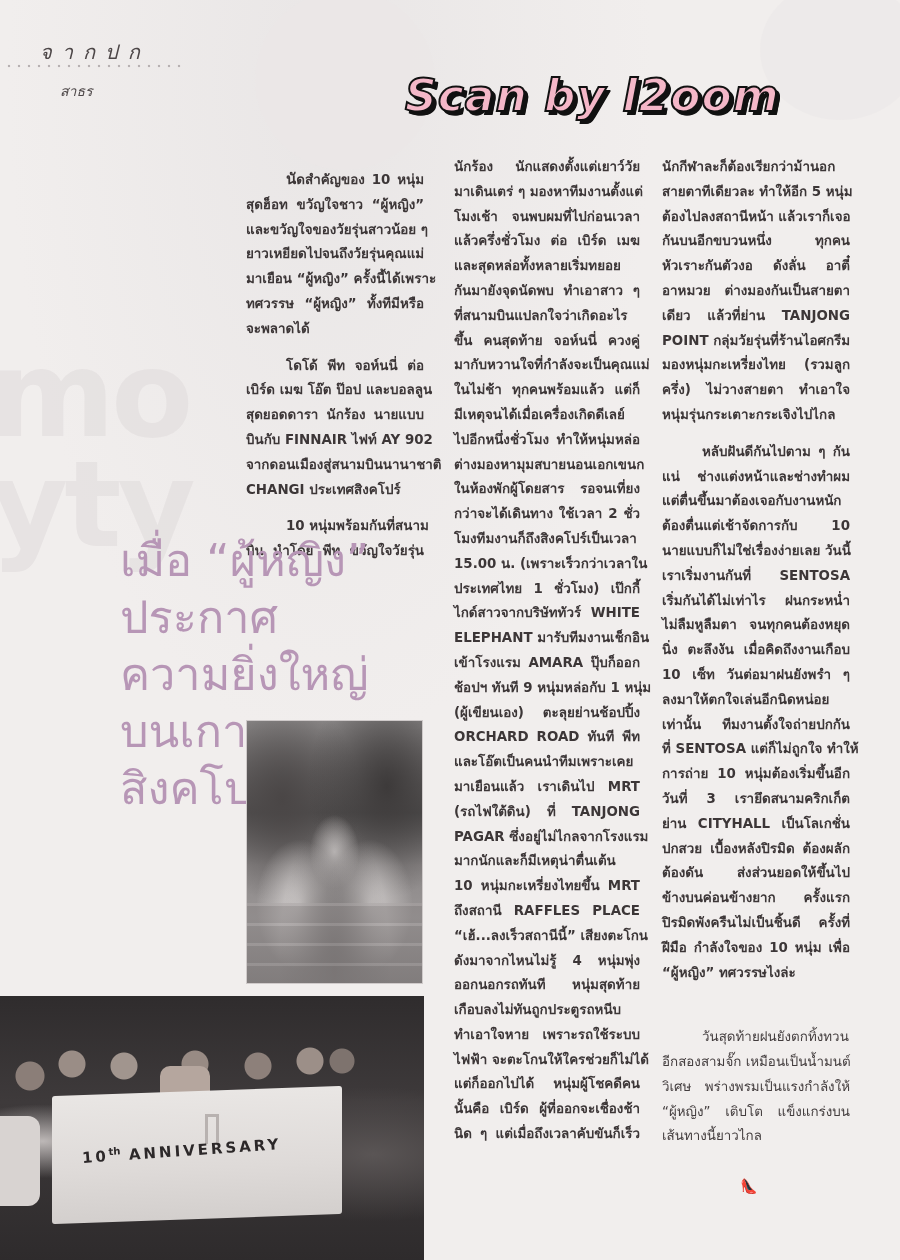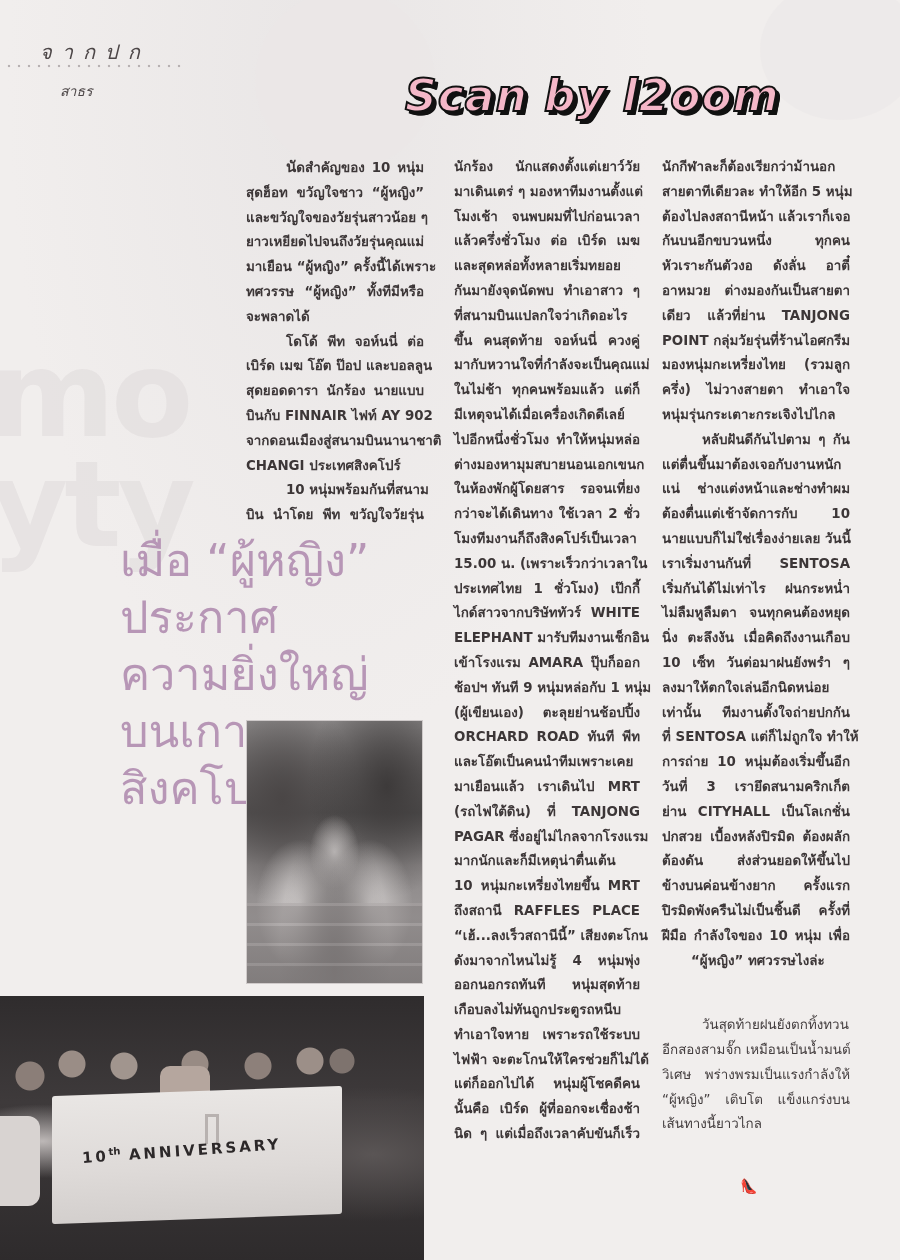--- a/index.html
+++ b/index.html
@@ -34,21 +34,21 @@
       color: #f4b7c8; font-family: "DejaVu Sans", sans-serif; letter-spacing: 1px;
       -webkit-text-stroke: 2px #111; text-shadow: 4px 4px 0 #111, 3px 4px 0 #111, 4px 3px 0 #111;
       font-style: italic; }
 
     
     .col { position: absolute; font-size: 13.4px; line-height: 24.8px; font-weight: bold; color: #3c3637; }
     .col .line { display: block; white-space: nowrap; text-align-last: justify; text-align: justify; }
     .col1 { left: 246px; top: 155px; width: 178px; }
     .col2 { left: 454px; top: 155px; width: 186px; }
     .col3 { left: 662px; top: 155px; width: 188px; }
-    .indent { padding-left: 40px; }
+    .indent { padding-left: 40px; margin-top: 12px; }
     .dropcap { font-size: 15px; }
 
     .col3 .epilogue { font-weight: normal; color: #433d3e; margin-top: 40px; }
     .end-mark { position: absolute; left: 740px; top: 1178px; font-size: 14px; color: #3a3536; }
 
     
     .headline { position: absolute; left: 120px; top: 532px; width: 306px; 
       color: #b796b6; font-size: 45px; line-height: 57px; font-family: "DejaVu Sans", sans-serif; }
 
     
@@ -192,41 +192,41 @@
         <span class="line">หัวเราะกันตัวงอ ดังลั่น อาตี๋</span>
         <span class="line">อาหมวย ต่างมองกันเป็นสายตา</span>
         <span class="line">เดียว แล้วที่ย่าน TANJONG</span>
         <span class="line">POINT กลุ่มวัยรุ่นที่ร้านไอศกรีม</span>
         <span class="line">มองหนุ่มกะเหรี่ยงไทย (รวมลูก</span>
         <span class="line">ครึ่ง) ไม่วางสายตา ทำเอาใจ</span>
         <span class="line">หนุ่มรุ่นกระเตาะกระเจิงไปไกล</span>
       </div>
     <div id="c3p2">
         <span class="line indent">หลับฝันดีกันไปตาม ๆ กัน</span>
+        <span class="line">แน่ ช่างแต่งหน้าและช่างทำผม</span>
         <span class="line">แต่ตื่นขึ้นมาต้องเจอกับงานหนัก</span>
-        <span class="line">แน่ ช่างแต่งหน้าและช่างทำผม</span>
         <span class="line">ต้องตื่นแต่เช้าจัดการกับ 10</span>
         <span class="line">นายแบบก็ไม่ใช่เรื่องง่ายเลย วันนี้</span>
         <span class="line">เราเริ่มงานกันที่ SENTOSA</span>
         <span class="line">เริ่มกันได้ไม่เท่าไร ฝนกระหน่ำ</span>
         <span class="line">ไม่ลืมหูลืมตา จนทุกคนต้องหยุด</span>
         <span class="line">นิ่ง ตะลึงงัน เมื่อคิดถึงงานเกือบ</span>
         <span class="line">10 เซ็ท วันต่อมาฝนยังพรำ ๆ</span>
         <span class="line">ลงมาให้ตกใจเล่นอีกนิดหน่อย</span>
         <span class="line">เท่านั้น ทีมงานตั้งใจถ่ายปกกัน</span>
         <span class="line">ที่ SENTOSA แต่ก็ไม่ถูกใจ ทำให้</span>
         <span class="line">การถ่าย 10 หนุ่มต้องเริ่มขึ้นอีก</span>
         <span class="line">วันที่ 3 เรายึดสนามคริกเก็ต</span>
         <span class="line">ย่าน CITYHALL เป็นโลเกชั่น</span>
         <span class="line">ปกสวย เบื้องหลังปิรมิด ต้องผลัก</span>
         <span class="line">ต้องดัน ส่งส่วนยอดให้ขึ้นไป</span>
         <span class="line">ข้างบนค่อนข้างยาก ครั้งแรก</span>
         <span class="line">ปิรมิดพังครืนไม่เป็นชิ้นดี ครั้งที่</span>
         <span class="line">ฝีมือ กำลังใจของ 10 หนุ่ม เพื่อ</span>
-        <span class="line" style="text-align-last: left; margin-left: 29px;">“ผู้หญิง” ทศวรรษไงล่ะ</span>
+        <span class="line" style="text-align-last: left;">“ผู้หญิง” ทศวรรษไงล่ะ</span>
       </div>
     <div id="c3ep" class="epilogue">
         <span class="line indent">วันสุดท้ายฝนยังตกทิ้งทวน</span>
         <span class="line">อีกสองสามจั๊ก เหมือนเป็นน้ำมนต์</span>
         <span class="line">วิเศษ พร่างพรมเป็นแรงกำลังให้</span>
         <span class="line">“ผู้หญิง” เติบโต แข็งแกร่งบน</span>
         <span class="line" style="text-align-last: left;">เส้นทางนี้ยาวไกล</span>
       </div>
   </div>
   <div class="end-mark">👠</div>

